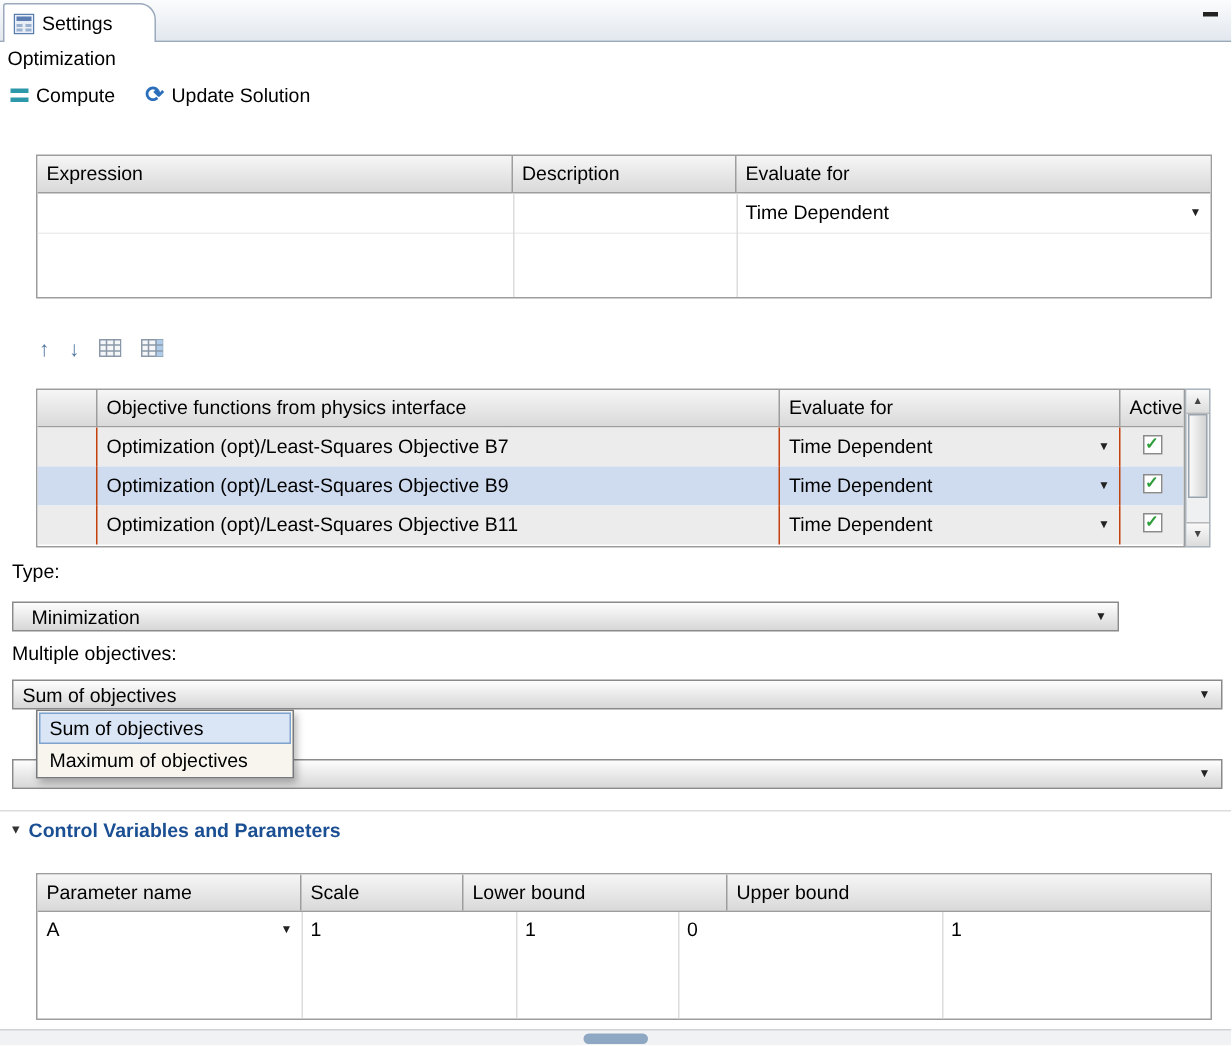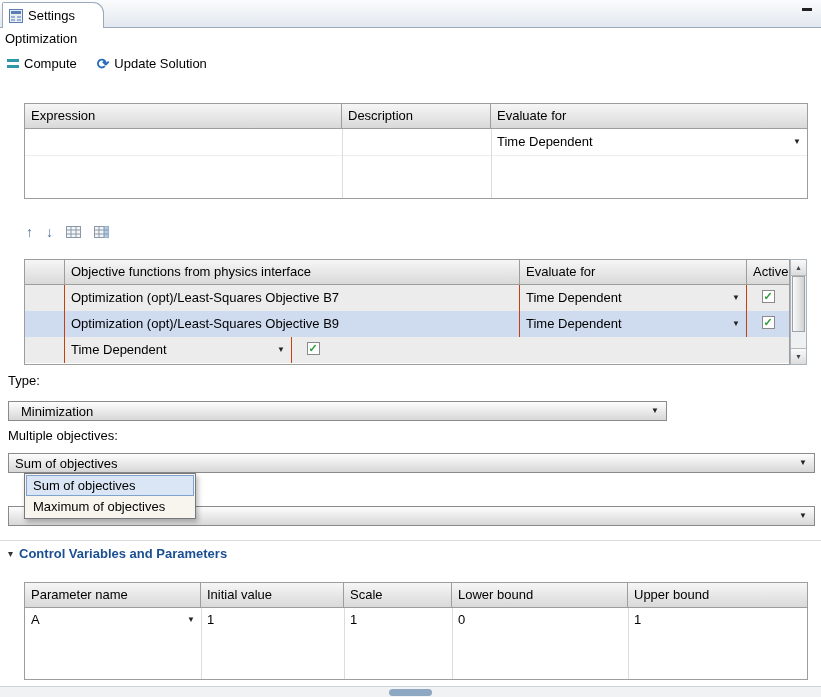--- a/index.html
+++ b/index.html
@@ -206,20 +206,21 @@
       </div>
       <div class="td t2-c4 last" style="padding:0;">
         <span class="cb">
             <span>✓</span>
           </span>
       </div>
     </div>
 
     <div class="trow t2row">
       <div class="td t2-c1"></div>
+      <div class="td t2-c2">Optimization (opt)/Least-Squares Objective B11</div>
       <div class="td t2-c3">
         <span class="cellcombo">
           <span>Time Dependent</span>
           <span class="arr">▼</span>
         </span>
       </div>
       <div class="td t2-c4 last" style="padding:0;">
         <span class="cb">
             <span>✓</span>
           </span>
@@ -231,21 +232,21 @@
     <div class="vs-btn">
         <span>▲</span>
       </div>
     <div class="vs-thumb"></div>
     <div class="vs-btn down">
         <span>▼</span>
       </div>
   </div>
 
   <div class="lbl" style="left:8px;top:373px;">Type:</div>
-  <div class="combo" style="left:8px;top:401px;width:659px;padding-left:12px;">
+  <div class="combo" style="left:8px;top:401px;width:738px;padding-left:12px;">
     <span>Minimization</span>
     <span class="arr">▼</span>
   </div>
 
   <div class="lbl" style="left:8px;top:428px;">Multiple objectives:</div>
   <div class="combo" style="left:8px;top:453px;width:807px;">
     <span>Sum of objectives</span>
     <span class="arr">▼</span>
   </div>
 
@@ -261,21 +262,20 @@
 
   <div class="sec-line"></div>
   <div class="sec-hdr">
     <span class="sec-tri">▾</span>
     <span class="sec-title">Control Variables and Parameters</span>
   </div>
 
   <div class="tbl" id="table3">
     <div class="thead">
       <div class="th t3-c1">Parameter name</div>
-      <div class="th t3-c2">Initial value</div>
       <div class="th t3-c3">Scale</div>
       <div class="th t3-c4">Lower bound</div>
       <div class="th t3-c5 last">Upper bound</div>
     </div>
     <div class="trow" style="height:25px;">
       <div class="td t3-c1" style="line-height:24px;">
         <span class="cellcombo">
           <span>A</span>
           <span class="arr">▼</span>
         </span>

